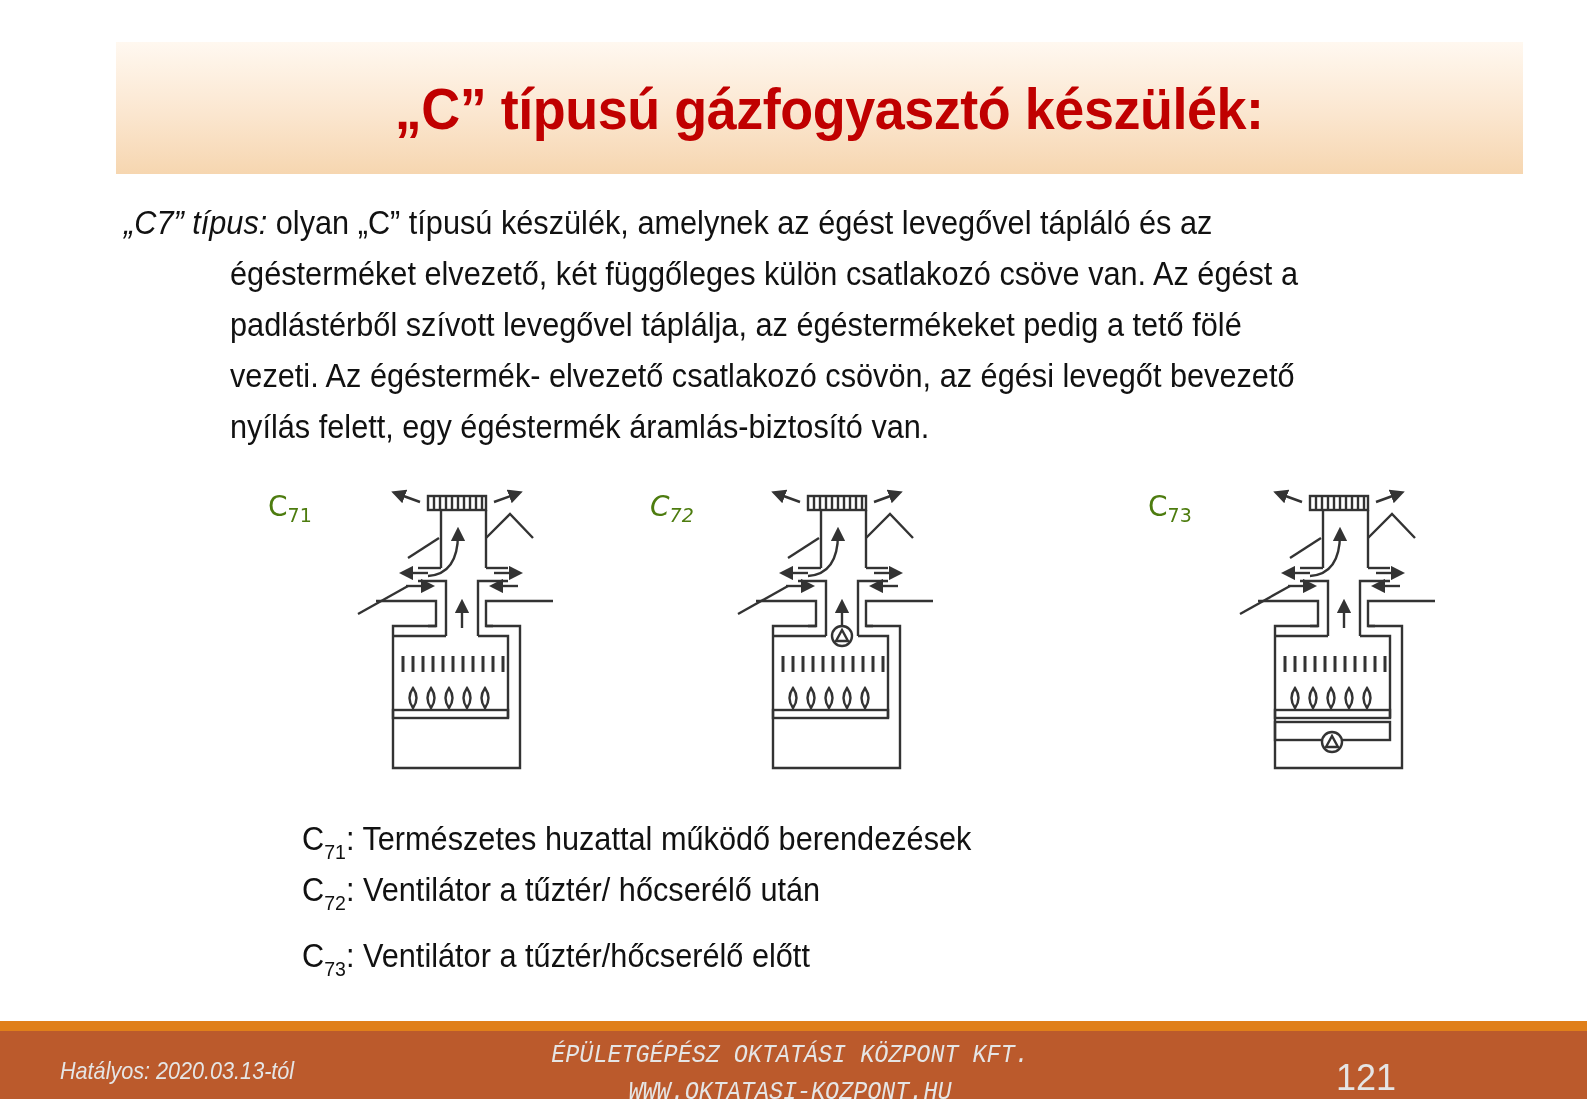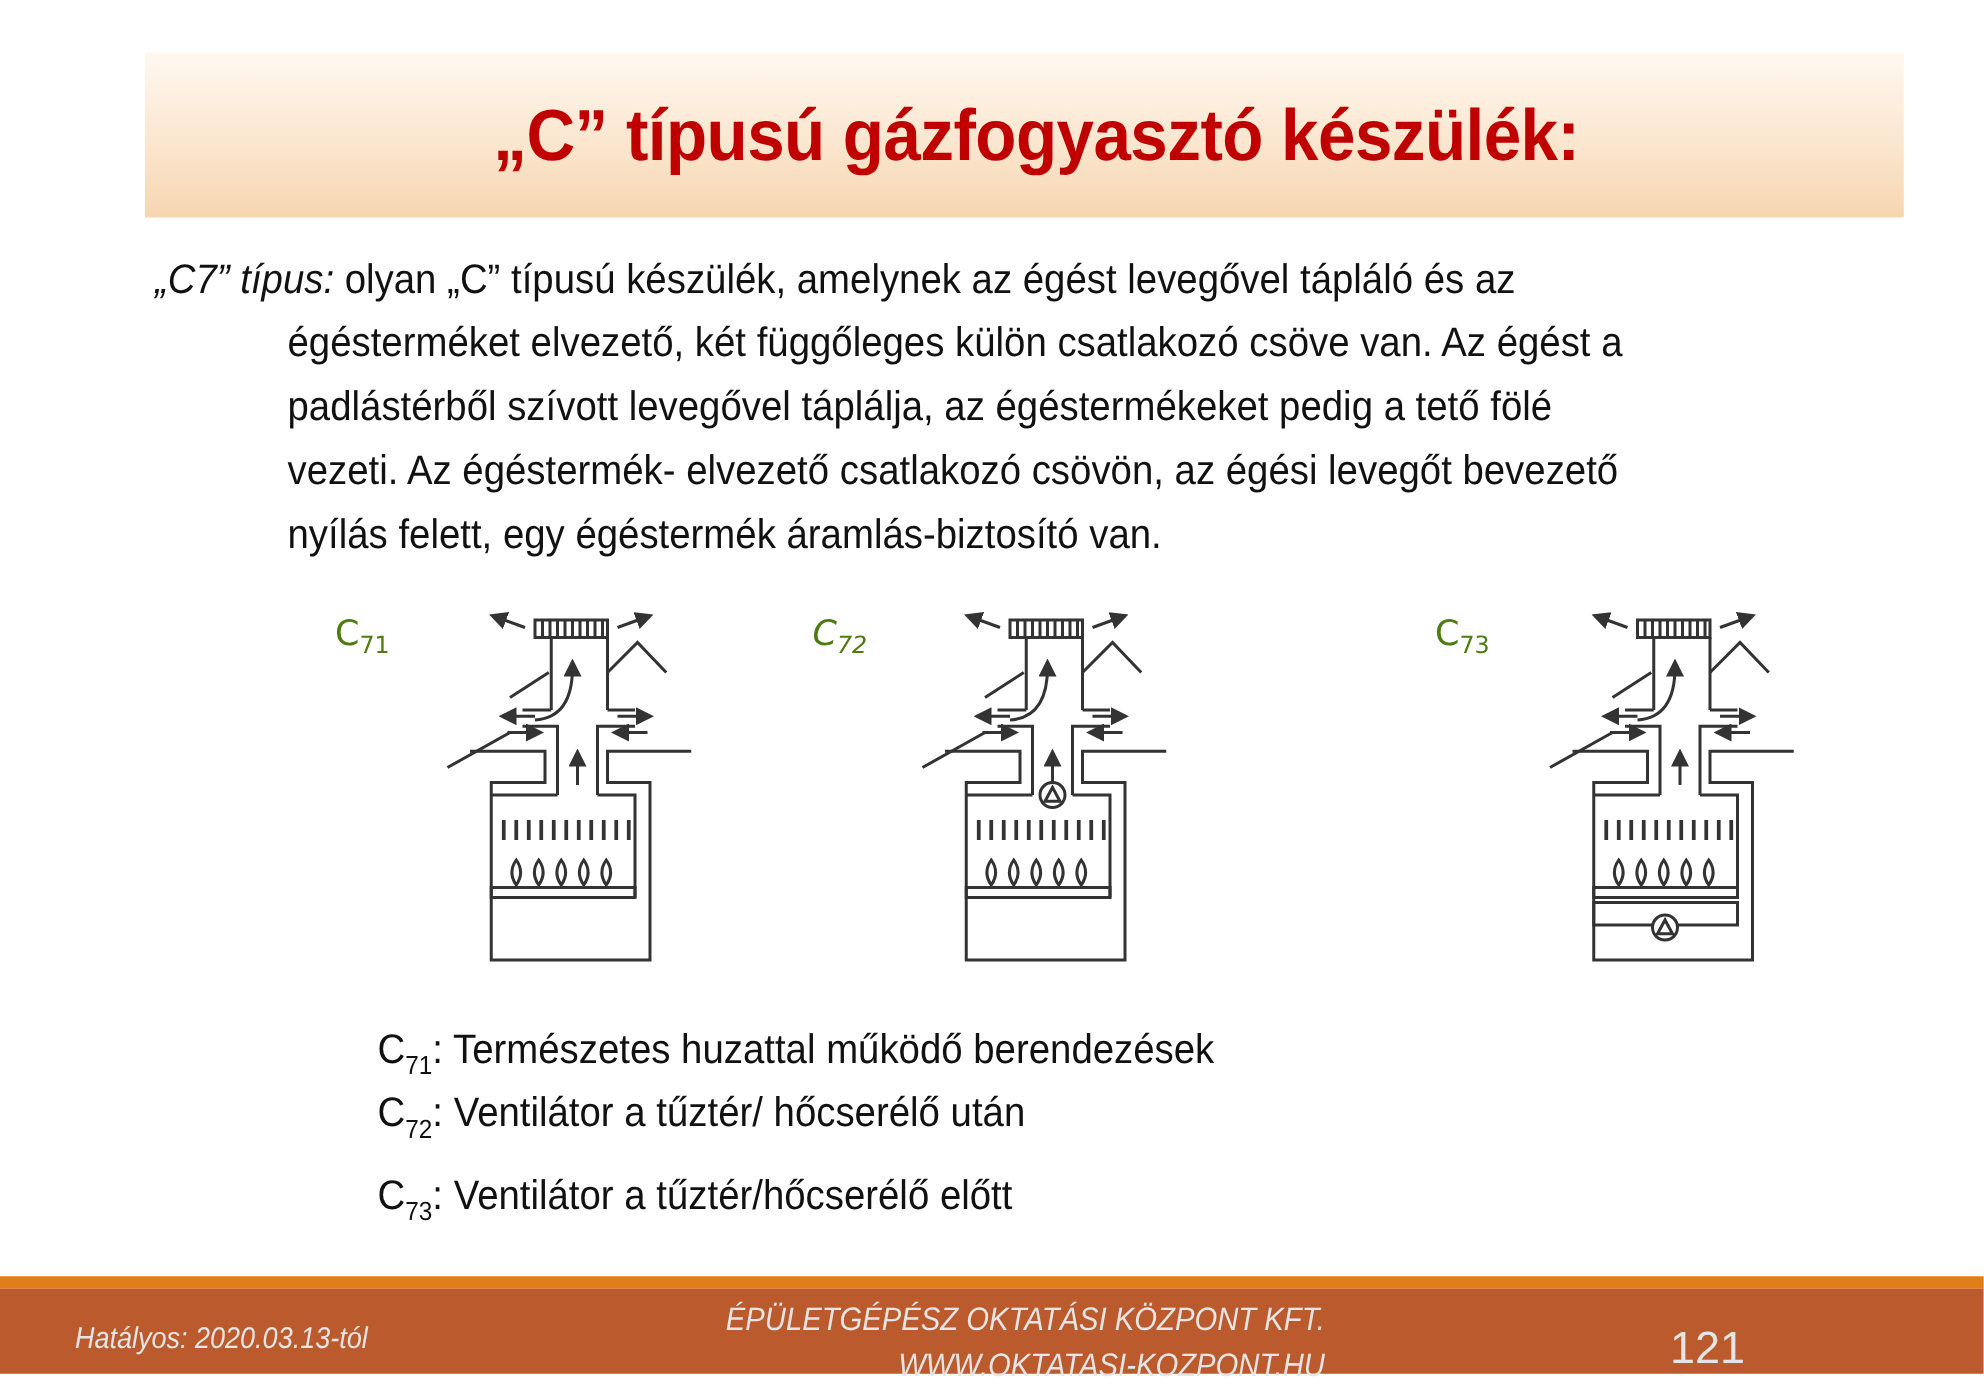--- a/index.html
+++ b/index.html
@@ -51,22 +51,22 @@
     }
     .footer {
       position: absolute; left: 0; top: 1031px; width: 1587px; height: 68px; background: #bb5a2c;
       color: #e5e5e5;
     }
     .footer-left {
       position: absolute; left: 60px; top: 26px; font-size: 24px; font-style: italic;
       transform-origin: 0 0; transform: scaleX(0.9);
     }
     .footer-center {
-      position: absolute; left: 490px; width: 600px; top: 6px; text-align: right;
-      font-size: 26px; font-style: italic; line-height: 37px;
+      position: absolute; left: 490px; width: 600px; top: 6px; text-align: center;
+      font-size: 26px; font-style: italic; line-height: 37px; font-family: Liberation Mono, monospace;
     }
     .footer-center span { display: block; transform: scaleX(0.9); }
     .footer-right {
       position: absolute; left: 1336px; top: 26px; font-size: 36px;
     }
   </style>
 </head>
 <body>
 
 <svg width="0" height="0" style="position:absolute" aria-hidden="true">

